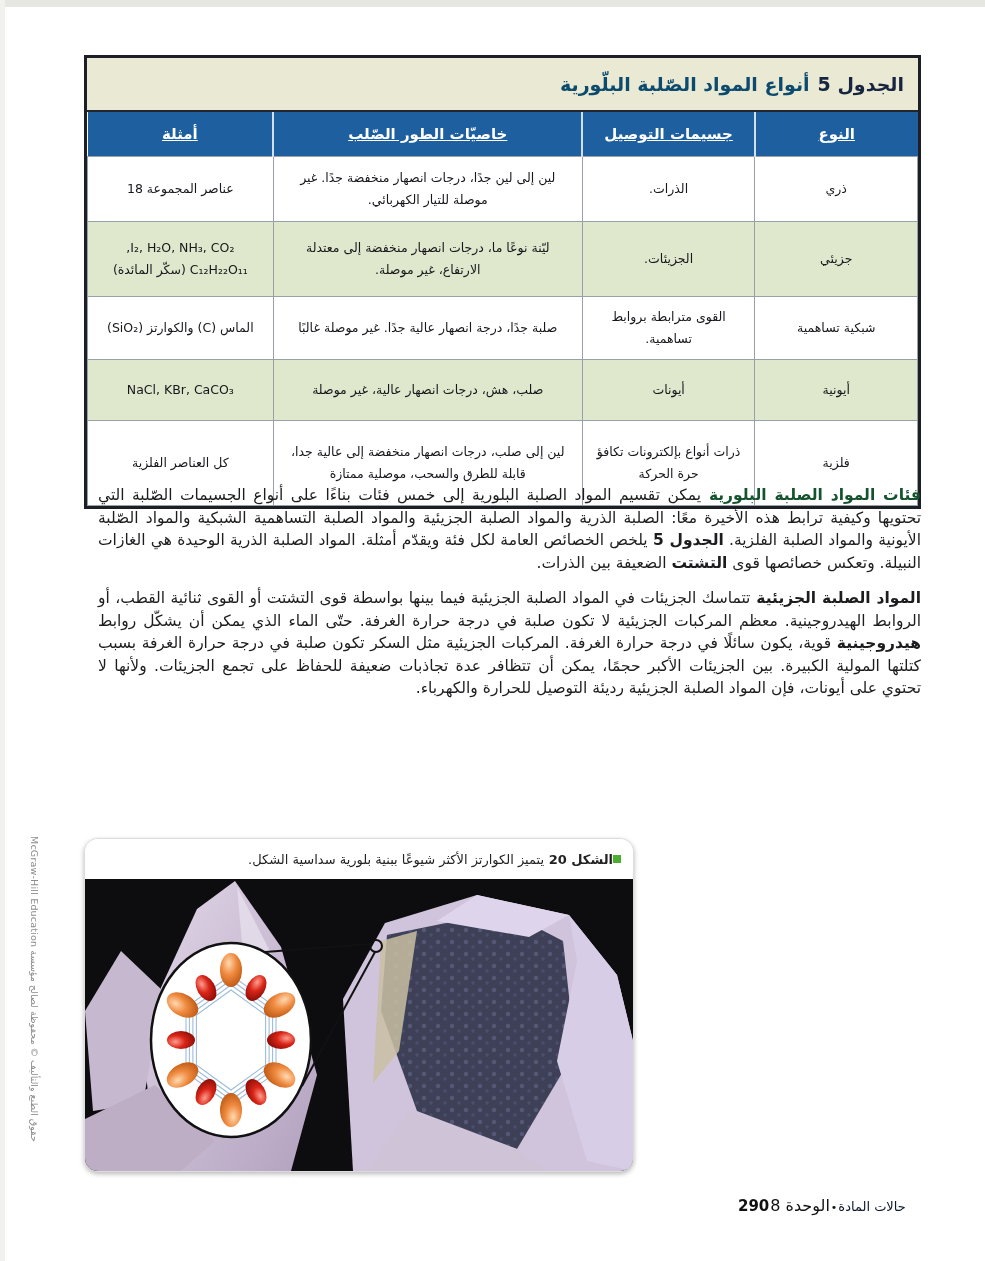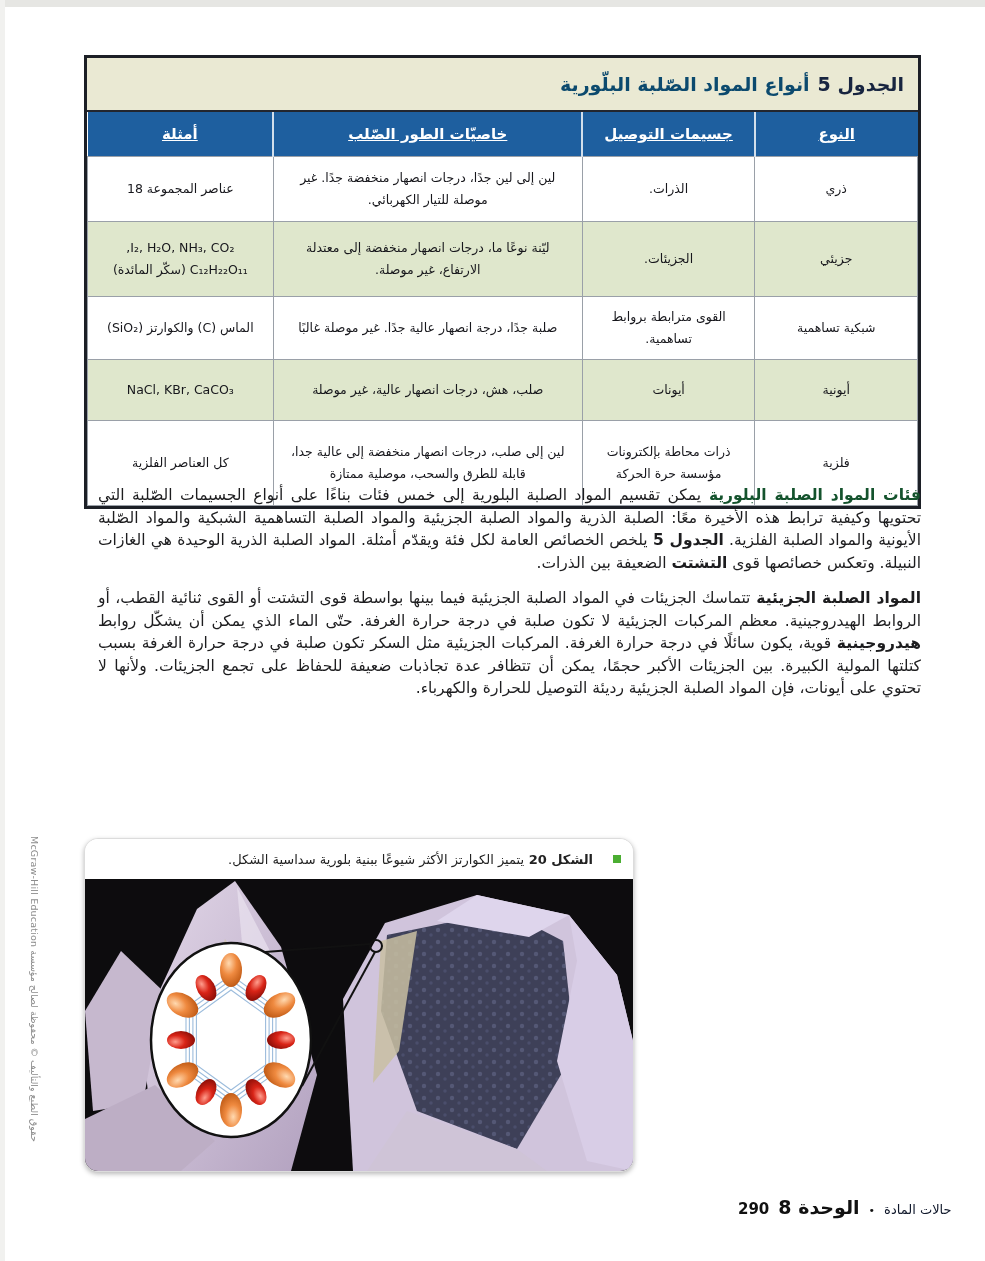--- a/index.html
+++ b/index.html
@@ -56,33 +56,33 @@
   .red{color:#14532d;}
   .bold{font-weight:bold;}
 
   
   .figure-card{
     position:absolute; left:84px; top:838px; width:548px;
     background:#fff; border:1px solid #dcdcdc; border-radius:14px;
     box-shadow:0 2px 5px rgba(0,0,0,.28); overflow:hidden;
   }
   .fig-caption{
-    height:40px; display:flex; align-items:center; direction:rtl; gap:20px;
+    height:40px; display:flex; align-items:center; direction:rtl; gap:0;
     padding:0 12px; font-size:13px; color:#222; background:#fff;
   }
   .fig-bullet{width:8px;height:8px;background:#4bae32;flex:0 0 auto;}
   .fig-photo{display:block;}
 
   
   .footer{
     position:absolute; left:738px; top:1196px; width:210px;
-    display:flex; align-items:baseline; gap:9px; white-space:nowrap;
+    display:flex; align-items:baseline; gap:1px; white-space:nowrap;
   }
   .footer .pnum{font-weight:bold; font-size:15px; color:#111;}
-  .footer .unit{font-weight:bold; font-size:19px; color:#111; direction:rtl;}
+  .footer .unit{font-weight:normal; font-size:16px; color:#111; direction:rtl;}
   .footer .sep{font-size:11px; color:#111;}
   .footer .chap{font-size:13px; color:#0f172a; direction:rtl;}
 
   
   .copyright{
     position:absolute; left:40px; top:836px; width:400px;
     transform:rotate(90deg); transform-origin:0 0;
     direction:rtl; text-align:left;
     font-size:9.5px; color:#8c8c8c; letter-spacing:.2px; white-space:nowrap;
   }
@@ -135,21 +135,21 @@
           <td class="cell-examples">الماس (C) والكوارتز (SiO₂)</td>
         </tr>
         <tr class="green">
           <td>أيونية</td>
           <td>أيونات</td>
           <td>صلب، هش، درجات انصهار عالية، غير موصلة</td>
           <td class="cell-examples">NaCl, KBr, CaCO₃</td>
         </tr>
         <tr>
           <td>فلزية</td>
-          <td>ذرات محاطة بإلكترونات مؤسسة حرة الحركة</td>
+          <td>ذرات أنواع بإلكترونات تكافؤ حرة الحركة</td>
           <td>لين إلى صلب، درجات انصهار منخفضة إلى عالية جدا، قابلة للطرق والسحب، موصلية ممتازة</td>
           <td class="cell-examples">كل العناصر الفلزية</td>
         </tr>
       </tbody>
     </table>
   </div>
 
   <div class="text-col">
     <p><span class="run-head red">فئات المواد الصلبة البلورية </span><span>يمكن تقسيم المواد الصلبة البلورية إلى خمس فئات بناءًا على أنواع الجسيمات الصّلبة التي تحتويها وكيفية ترابط هذه الأخيرة معًا: الصلبة الذرية والمواد الصلبة الجزيئية والمواد الصلبة التساهمية الشبكية والمواد الصّلبة الأيونية والمواد الصلبة الفلزية. </span><span class="bold">الجدول 5</span><span> يلخص الخصائص العامة لكل فئة ويقدّم أمثلة. المواد الصلبة الذرية الوحيدة هي الغازات النبيلة. وتعكس خصائصها قوى </span><span class="bold">التشتت</span><span> الضعيفة بين الذرات.</span></p>
     <p><span class="run-head">المواد الصلبة الجزيئية </span><span>تتماسك الجزيئات في المواد الصلبة الجزيئية فيما بينها بواسطة قوى التشتت أو القوى ثنائية القطب، أو الروابط الهيدروجينية. معظم المركبات الجزيئية لا تكون صلبة في درجة حرارة الغرفة. حتّى الماء الذي يمكن أن يشكّل روابط </span><span class="bold">هيدروجينية</span><span> قوية، يكون سائلًا في درجة حرارة الغرفة. المركبات الجزيئية مثل السكر تكون صلبة في درجة حرارة الغرفة بسبب كتلتها المولية الكبيرة. بين الجزيئات الأكبر حجمًا، يمكن أن تتظافر عدة تجاذبات ضعيفة للحفاظ على تجمع الجزيئات. ولأنها لا تحتوي على أيونات، فإن المواد الصلبة الجزيئية رديئة التوصيل للحرارة والكهرباء.</span></p>

